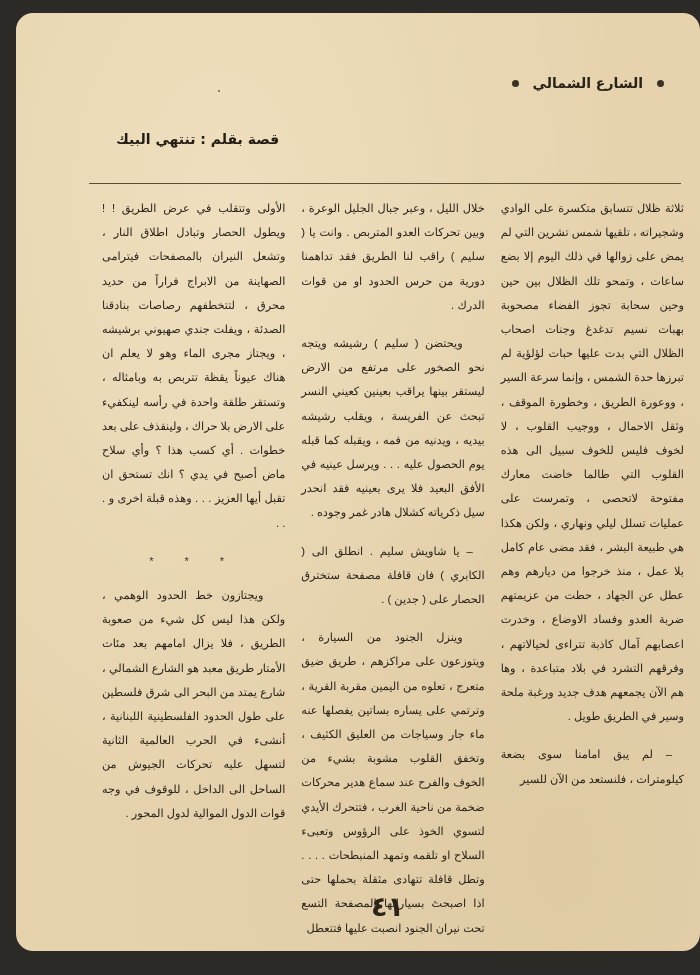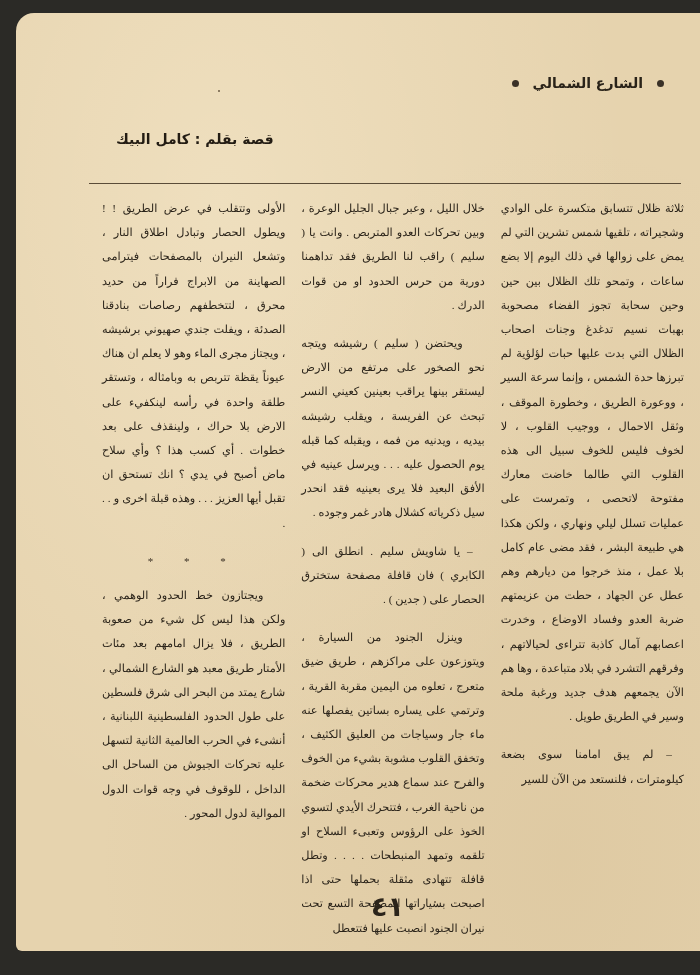--- a/index.html
+++ b/index.html
@@ -19,20 +19,21 @@
       left: 16px;
       top: 13px;
       width: 684px;
       height: 938px;
       background: #e6d3ae;
       background-image:
         radial-gradient(ellipse at 30% 20%, rgba(255,245,220,0.35), rgba(0,0,0,0) 60%),
         radial-gradient(ellipse at 80% 90%, rgba(180,150,100,0.15), rgba(0,0,0,0) 60%);
       border-top-left-radius: 18px;
       border-bottom-left-radius: 6px;
+      border-radius: 17px;
     }
     .running-head {
       position: absolute;
       top: 62px;
       right: 36px;
       direction: rtl;
       display: flex;
       align-items: center;
       gap: 14px;
       font-size: 14px;
@@ -71,21 +72,21 @@
       height: 690px;
       direction: rtl;
       display: flex;
       flex-direction: row;
       gap: 16px;
     }
     .col {
       flex: 1;
       direction: rtl;
       text-align: justify;
-      font-family: Liberation Serif, serif;
+      font-family: Liberation Sans, sans-serif;
       font-size: 11.3px;
       line-height: 24.2px;
       color: #2b241a;
     }
     .col p {
       margin: 0 0 14px 0;
       text-indent: 22px;
     }
     .col p.noindent {
       text-indent: 0;
@@ -121,21 +122,21 @@
 <body>
 
 <div class="page">
 
   <div class="running-head">
     <span class="bullet"></span>
     <span>الشارع الشمالي</span>
     <span class="bullet"></span>
   </div>
 
-  <div class="byline">قصة بقلم : كامل البيك</div>
+  <div class="byline">قصة بقلم : تنتهي البيك</div>
 
   <div class="rule"></div>
 
   <div class="columns">
 
     <div class="col">
       <p class="noindent">ثلاثة ظلال تتسابق متكسرة على الوادي وشجيراته ، تلقيها شمس تشرين التي لم يمض على زوالها في ذلك اليوم إلا بضع ساعات ، وتمحو تلك الظلال بين حين وحين سحابة تجوز الفضاء مصحوبة بهبات نسيم تدغدغ وجنات اصحاب الظلال التي بدت عليها حبات لؤلؤية لم تبرزها حدة الشمس ، وإنما سرعة السير ، ووعورة الطريق ، وخطورة الموقف ، وثقل الاحمال ، ووجيب القلوب ، لا لخوف فليس للخوف سبيل الى هذه القلوب التي طالما خاضت معارك مفتوحة لاتحصى ، وتمرست على عمليات تسلل ليلي ونهاري ، ولكن هكذا هي طبيعة البشر ، فقد مضى عام كامل بلا عمل ، منذ خرجوا من ديارهم وهم عطل عن الجهاد ، حطت من عزيمتهم ضربة العدو وفساد الاوضاع ، وخدرت اعصابهم آمال كاذبة تتراءى لحيالاتهم ، وفرقهم التشرد في بلاد متباعدة ، وها هم الآن يجمعهم هدف جديد ورغبة ملحة وسير في الطريق طويل .</p>
       <p class="dialogue">– لم يبق امامنا سوى بضعة كيلومترات ، فلنستعد من الآن للسير</p>
     </div>
 

